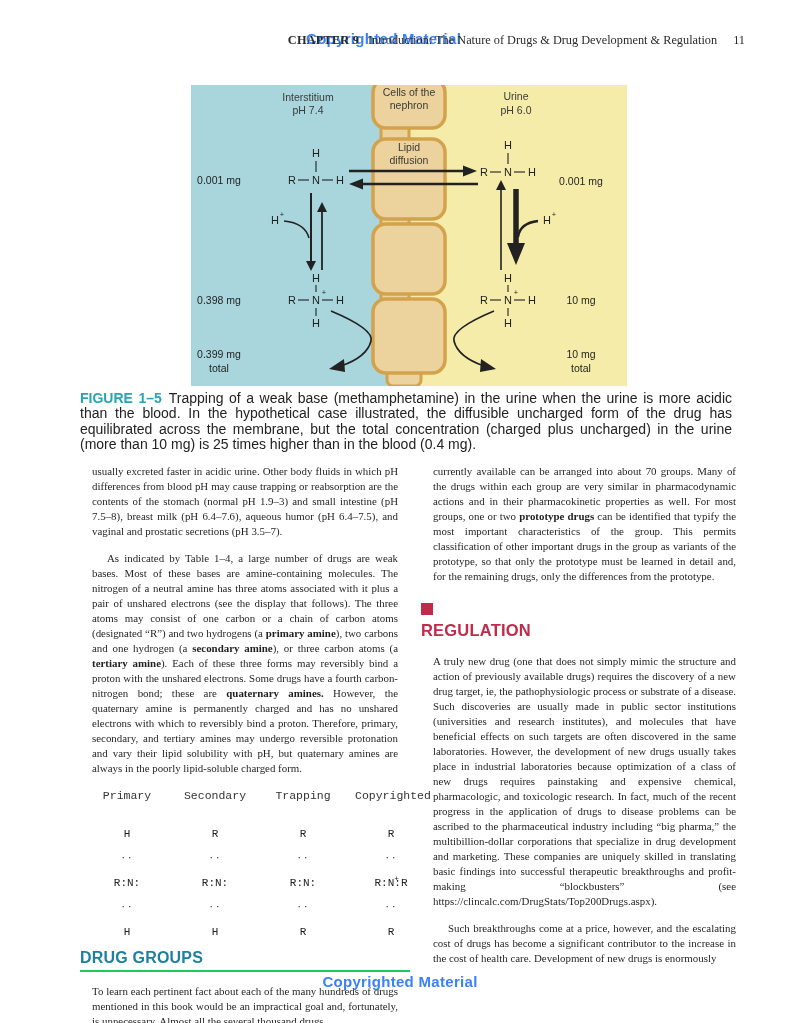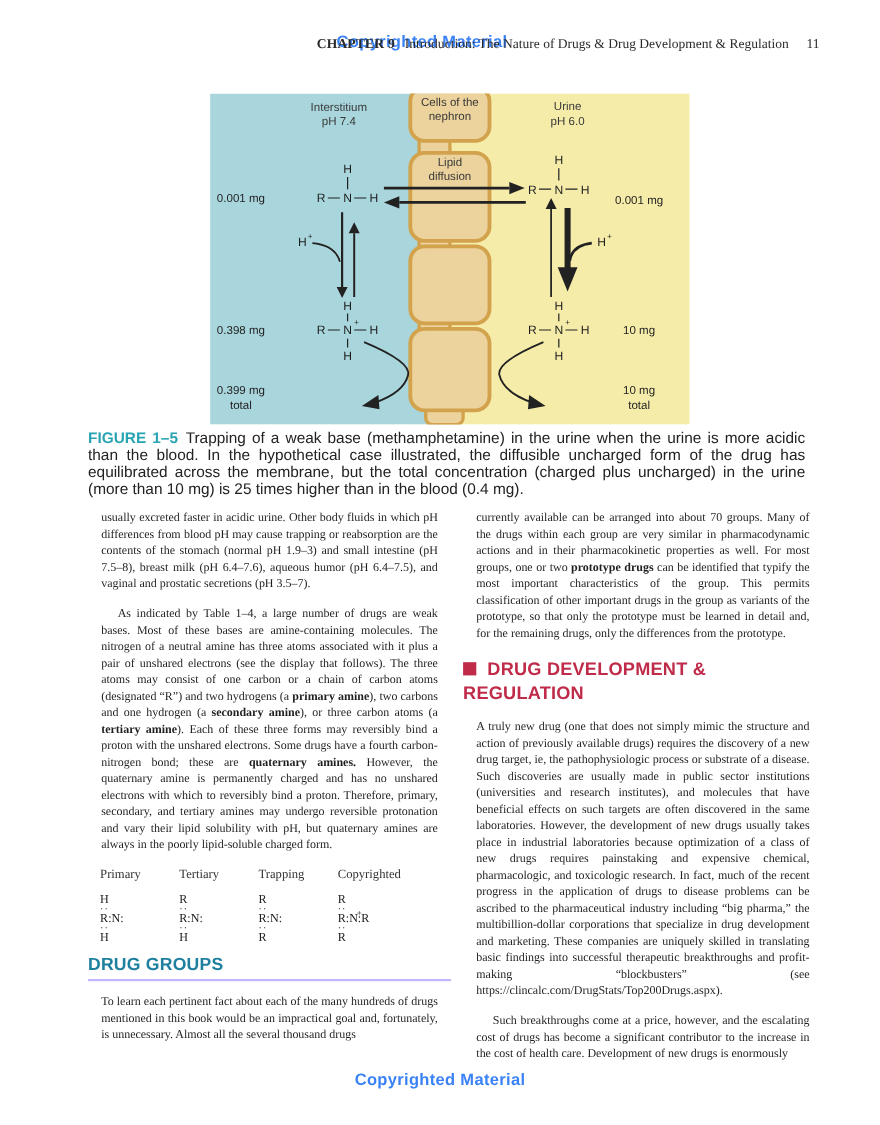--- a/index.html
+++ b/index.html
@@ -29,29 +29,29 @@
   #caption .cap-label{font-weight:bold;color:#29a4b2;padding-right:7px;}
   
   .col{top:452px;width:330px;font-size:10.9px;line-height:15px;text-align:justify;}
   #col-left{left:80px;}
   #col-right{left:421px;width:327px;}
   .col p{margin:12px;}
   .col p.indent{text-indent:15px;}
   .b{font-weight:bold;}
   
   #amine-display{margin:12px 0 8px 11px;display:grid;grid-template-columns:72px 72px 72px 72px;
-                 font-family:Liberation Serif, serif;color:#333;text-align:left;}
+                 font-family:Liberation Mono, monospace;color:#333;text-align:center;gap:16px;}
   #amine-display .hd{font-size:11.5px;margin-bottom:9px;}
   #amine-display .atom{font-size:11px;line-height:12px;color:#222;}
   #amine-display .dots{font-size:9px;line-height:5px;letter-spacing:1px;color:#222;}
   #amine-display .mid{position:relative;display:inline-block;}
   #amine-display .sup{position:absolute;top:-4px;left:60%;font-size:8px;}
   
   .h-teal{font-family:"Liberation Sans",sans-serif;font-weight:bold;font-size:16px;color:#1e7f9e;
-          border-bottom:2px solid #c4b5fd;padding-bottom:5px;margin:12px 0 9px 0;letter-spacing:.2px;}
+          border-bottom:2px solid #22c55e;padding-bottom:5px;margin:12px 0 9px 0;letter-spacing:.2px;}
   .h-red{font-family:"Liberation Sans",sans-serif;font-weight:bold;font-size:16.5px;color:#bf2b49;
          line-height:1.3;margin:15px 0 10px 0;letter-spacing:.2px;}
   .h-red .sq{display:inline-block;width:12px;height:12px;background:#bf2b49;margin-right:10px;}
 </style>
 </head>
 <body>
 
 <div id="wm-top" class="abs watermark">Copyrighted Material</div>
 
 <div id="running-head" class="abs">
@@ -191,21 +191,21 @@
 <div id="caption" class="abs">
   <span class="cap-label">FIGURE 1–5</span><span>Trapping of a weak base (methamphetamine) in the urine when the urine is more acidic than the blood. In the hypothetical case illustrated, the diffusible uncharged form of the drug has equilibrated across the membrane, but the total concentration (charged plus uncharged) in the urine (more than 10 mg) is 25 times higher than in the blood (0.4 mg).</span>
 </div>
 
 <div id="col-left" class="abs col">
   <p><span>usually excreted faster in acidic urine. Other body fluids in which pH differences from blood pH may cause trapping or reabsorption are the contents of the stomach (normal pH 1.9–3) and small intestine (pH 7.5–8), breast milk (pH 6.4–7.6), aqueous humor (pH 6.4–7.5), and vaginal and prostatic secretions (pH 3.5–7).</span></p>
   <p class="indent"><span>As indicated by Table 1–4, a large number of drugs are weak bases. Most of these bases are amine-containing molecules. The nitrogen of a neutral amine has three atoms associated with it plus a pair of unshared electrons (see the display that follows). The three atoms may consist of one carbon or a chain of carbon atoms (designated “R”) and two hydrogens (a </span><span class="b">primary amine</span><span>), two carbons and one hydrogen (a </span><span class="b">secondary amine</span><span>), or three carbon atoms (a </span><span class="b">tertiary amine</span><span>). Each of these three forms may reversibly bind a proton with the unshared electrons. Some drugs have a fourth carbon-nitrogen bond; these are </span><span class="b">quaternary amines.</span><span> However, the quaternary amine is permanently charged and has no unshared electrons with which to reversibly bind a proton. Therefore, primary, secondary, and tertiary amines may undergo reversible protonation and vary their lipid solubility with pH, but quaternary amines are always in the poorly lipid-soluble charged form.</span></p>
 
   <div id="amine-display">
     <div class="hd">Primary</div>
-    <div class="hd">Tertiary</div>
+    <div class="hd">Secondary</div>
     <div class="hd">Trapping</div>
     <div class="hd">Copyrighted</div>
 
     <div class="atom">H</div>
     <div class="atom">R</div>
     <div class="atom">R</div>
     <div class="atom">R</div>
 
     <div class="dots">··</div>
     <div class="dots">··</div>
@@ -227,18 +227,18 @@
     <div class="atom">R</div>
     <div class="atom">R</div>
   </div>
 
   <h2 class="h-teal">DRUG GROUPS</h2>
   <p><span>To learn each pertinent fact about each of the many hundreds of drugs mentioned in this book would be an impractical goal and, fortunately, is unnecessary. Almost all the several thousand drugs</span></p>
 </div>
 
 <div id="col-right" class="abs col">
   <p><span>currently available can be arranged into about 70 groups. Many of the drugs within each group are very similar in pharmacodynamic actions and in their pharmacokinetic properties as well. For most groups, one or two </span><span class="b">prototype drugs</span><span> can be identified that typify the most important characteristics of the group. This permits classification of other important drugs in the group as variants of the prototype, so that only the prototype must be learned in detail and, for the remaining drugs, only the differences from the prototype.</span></p>
-  <h2 class="h-red"><span class="sq"></span><span>DRUG DEVELOPMENT &amp;</span><br><span>REGULATION</span></h2>
+  <h2 class="h-red"><span class="sq"></span><br><span>REGULATION</span></h2>
   <p><span>A truly new drug (one that does not simply mimic the structure and action of previously available drugs) requires the discovery of a new drug target, ie, the pathophysiologic process or substrate of a disease. Such discoveries are usually made in public sector institutions (universities and research institutes), and molecules that have beneficial effects on such targets are often discovered in the same laboratories. However, the development of new drugs usually takes place in industrial laboratories because optimization of a class of new drugs requires painstaking and expensive chemical, pharmacologic, and toxicologic research. In fact, much of the recent progress in the application of drugs to disease problems can be ascribed to the pharmaceutical industry including “big pharma,” the multibillion-dollar corporations that specialize in drug development and marketing. These companies are uniquely skilled in translating basic findings into successful therapeutic breakthroughs and profit-making “blockbusters” (see https://clincalc.com/DrugStats/Top200Drugs.aspx).</span></p>
   <p class="indent"><span>Such breakthroughs come at a price, however, and the escalating cost of drugs has become a significant contributor to the increase in the cost of health care. Development of new drugs is enormously</span></p>
 </div>
 
 <div id="wm-bottom" class="abs watermark">Copyrighted Material</div>
 
 </body></html>

